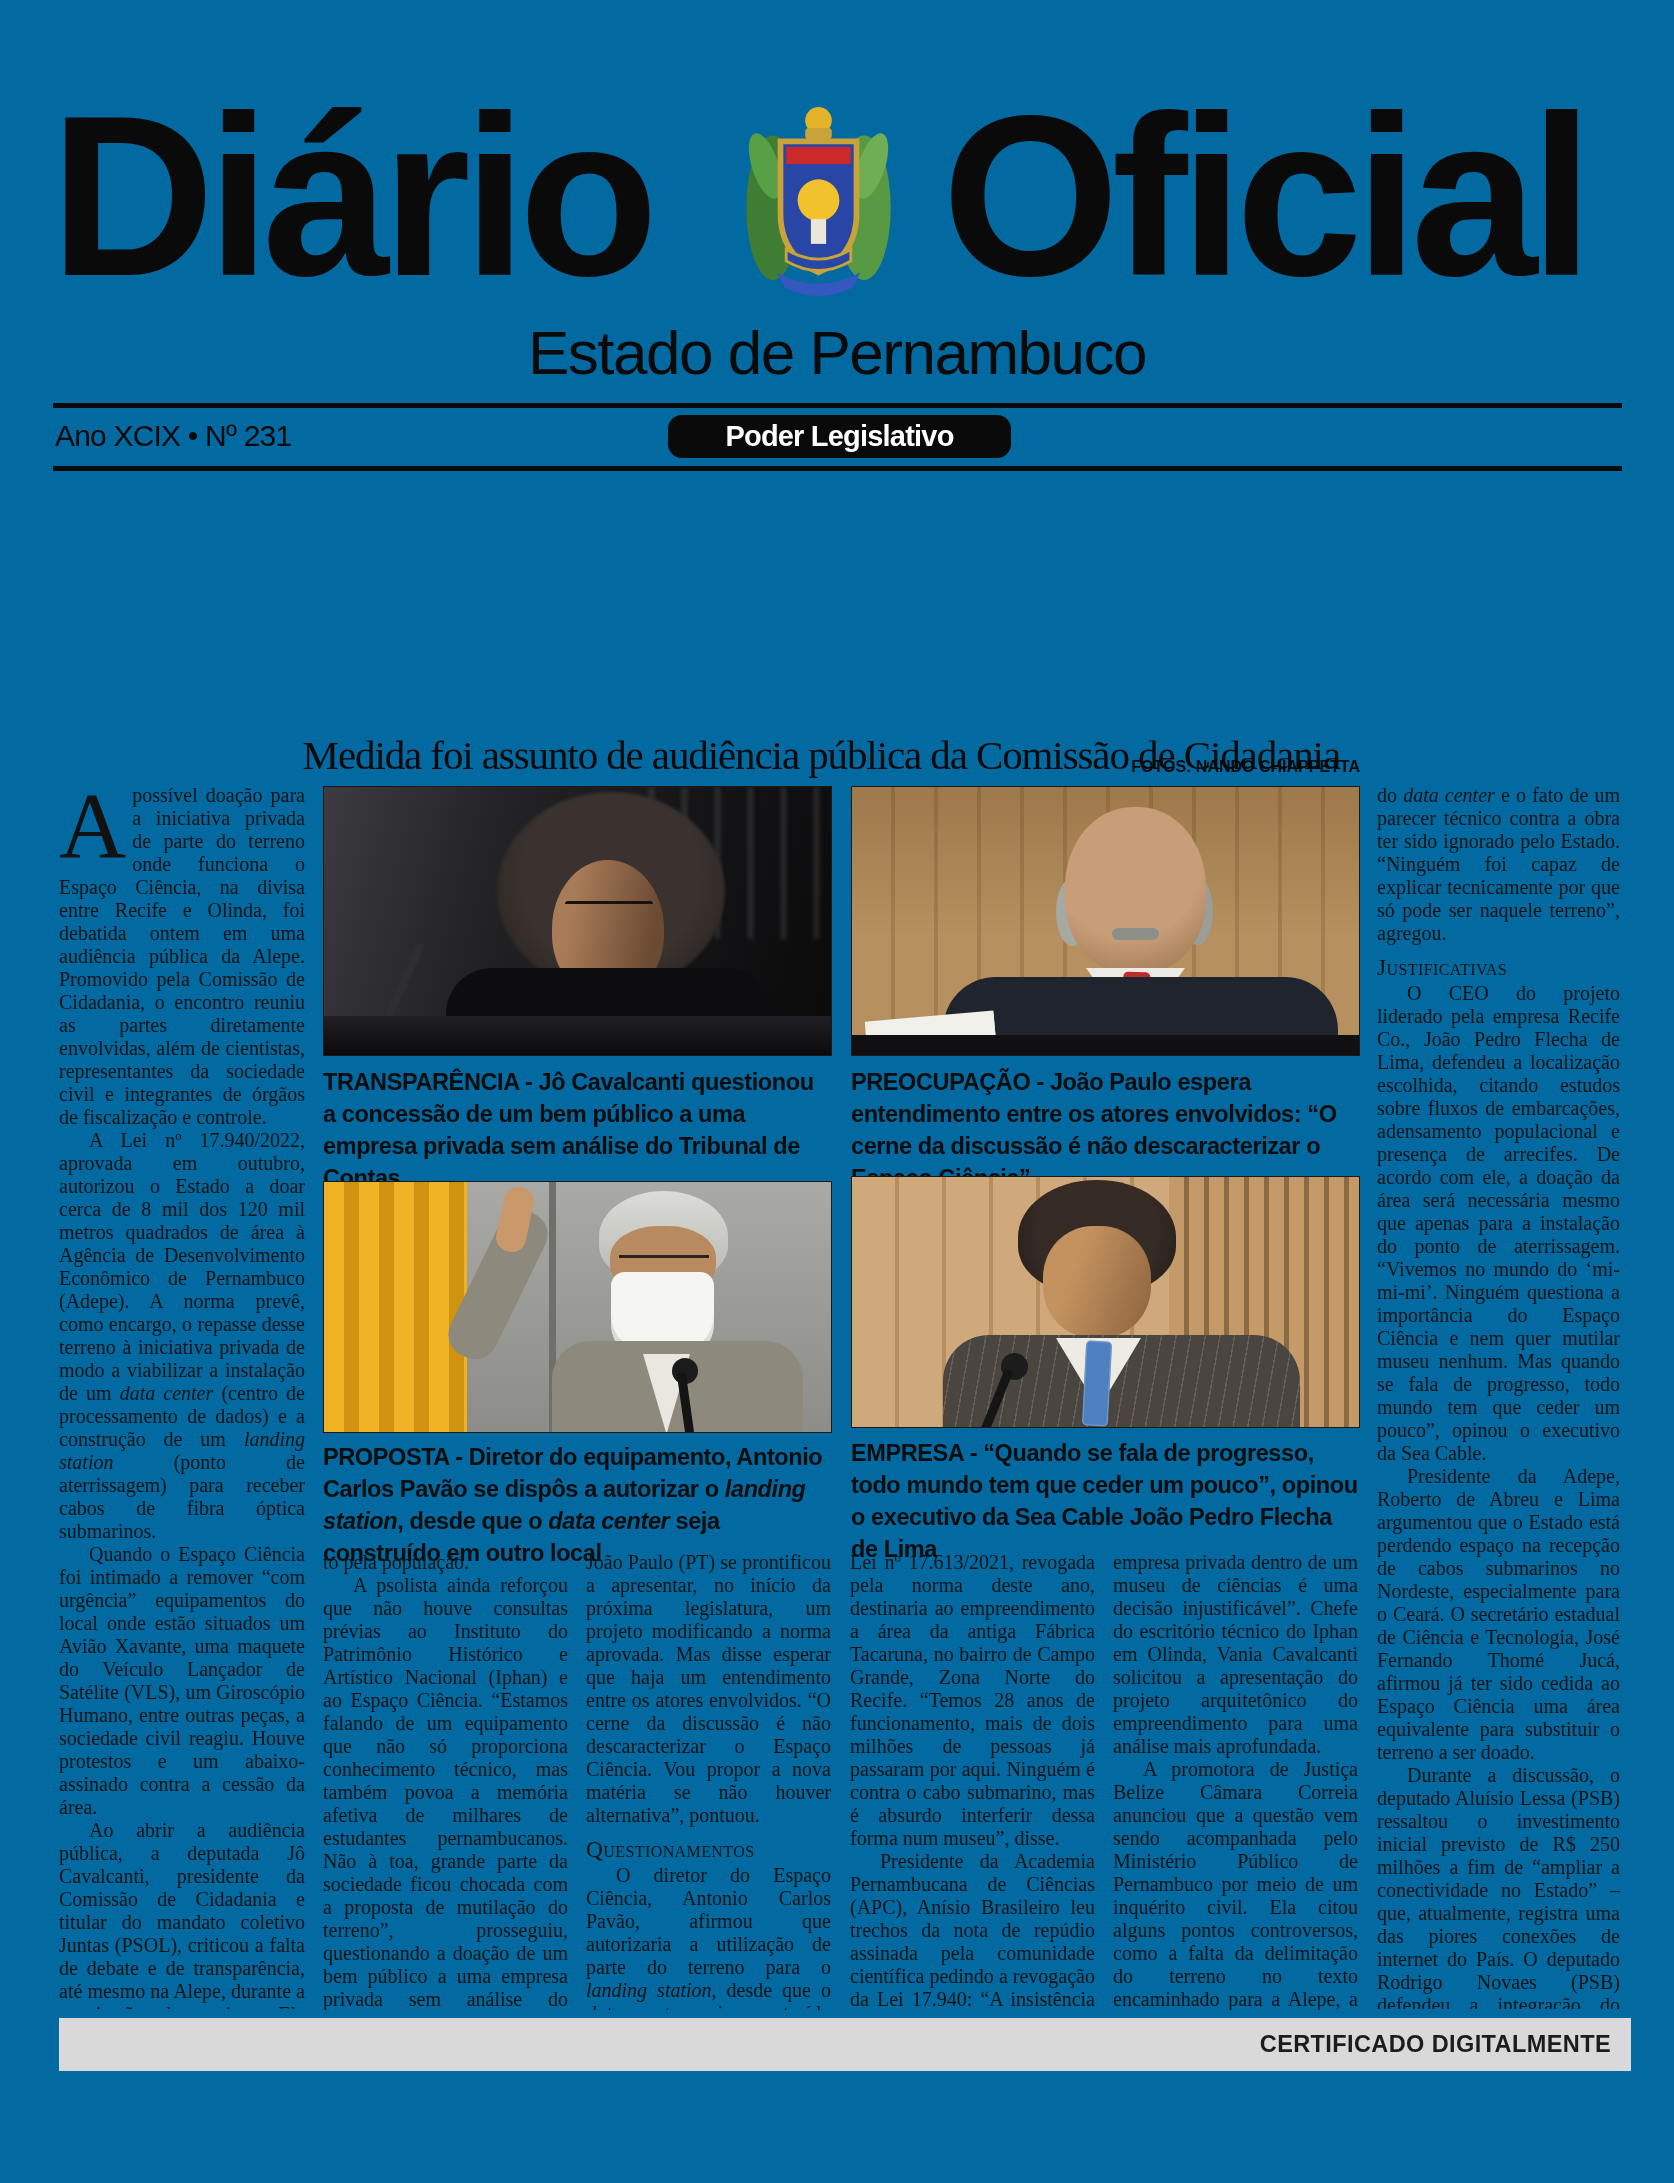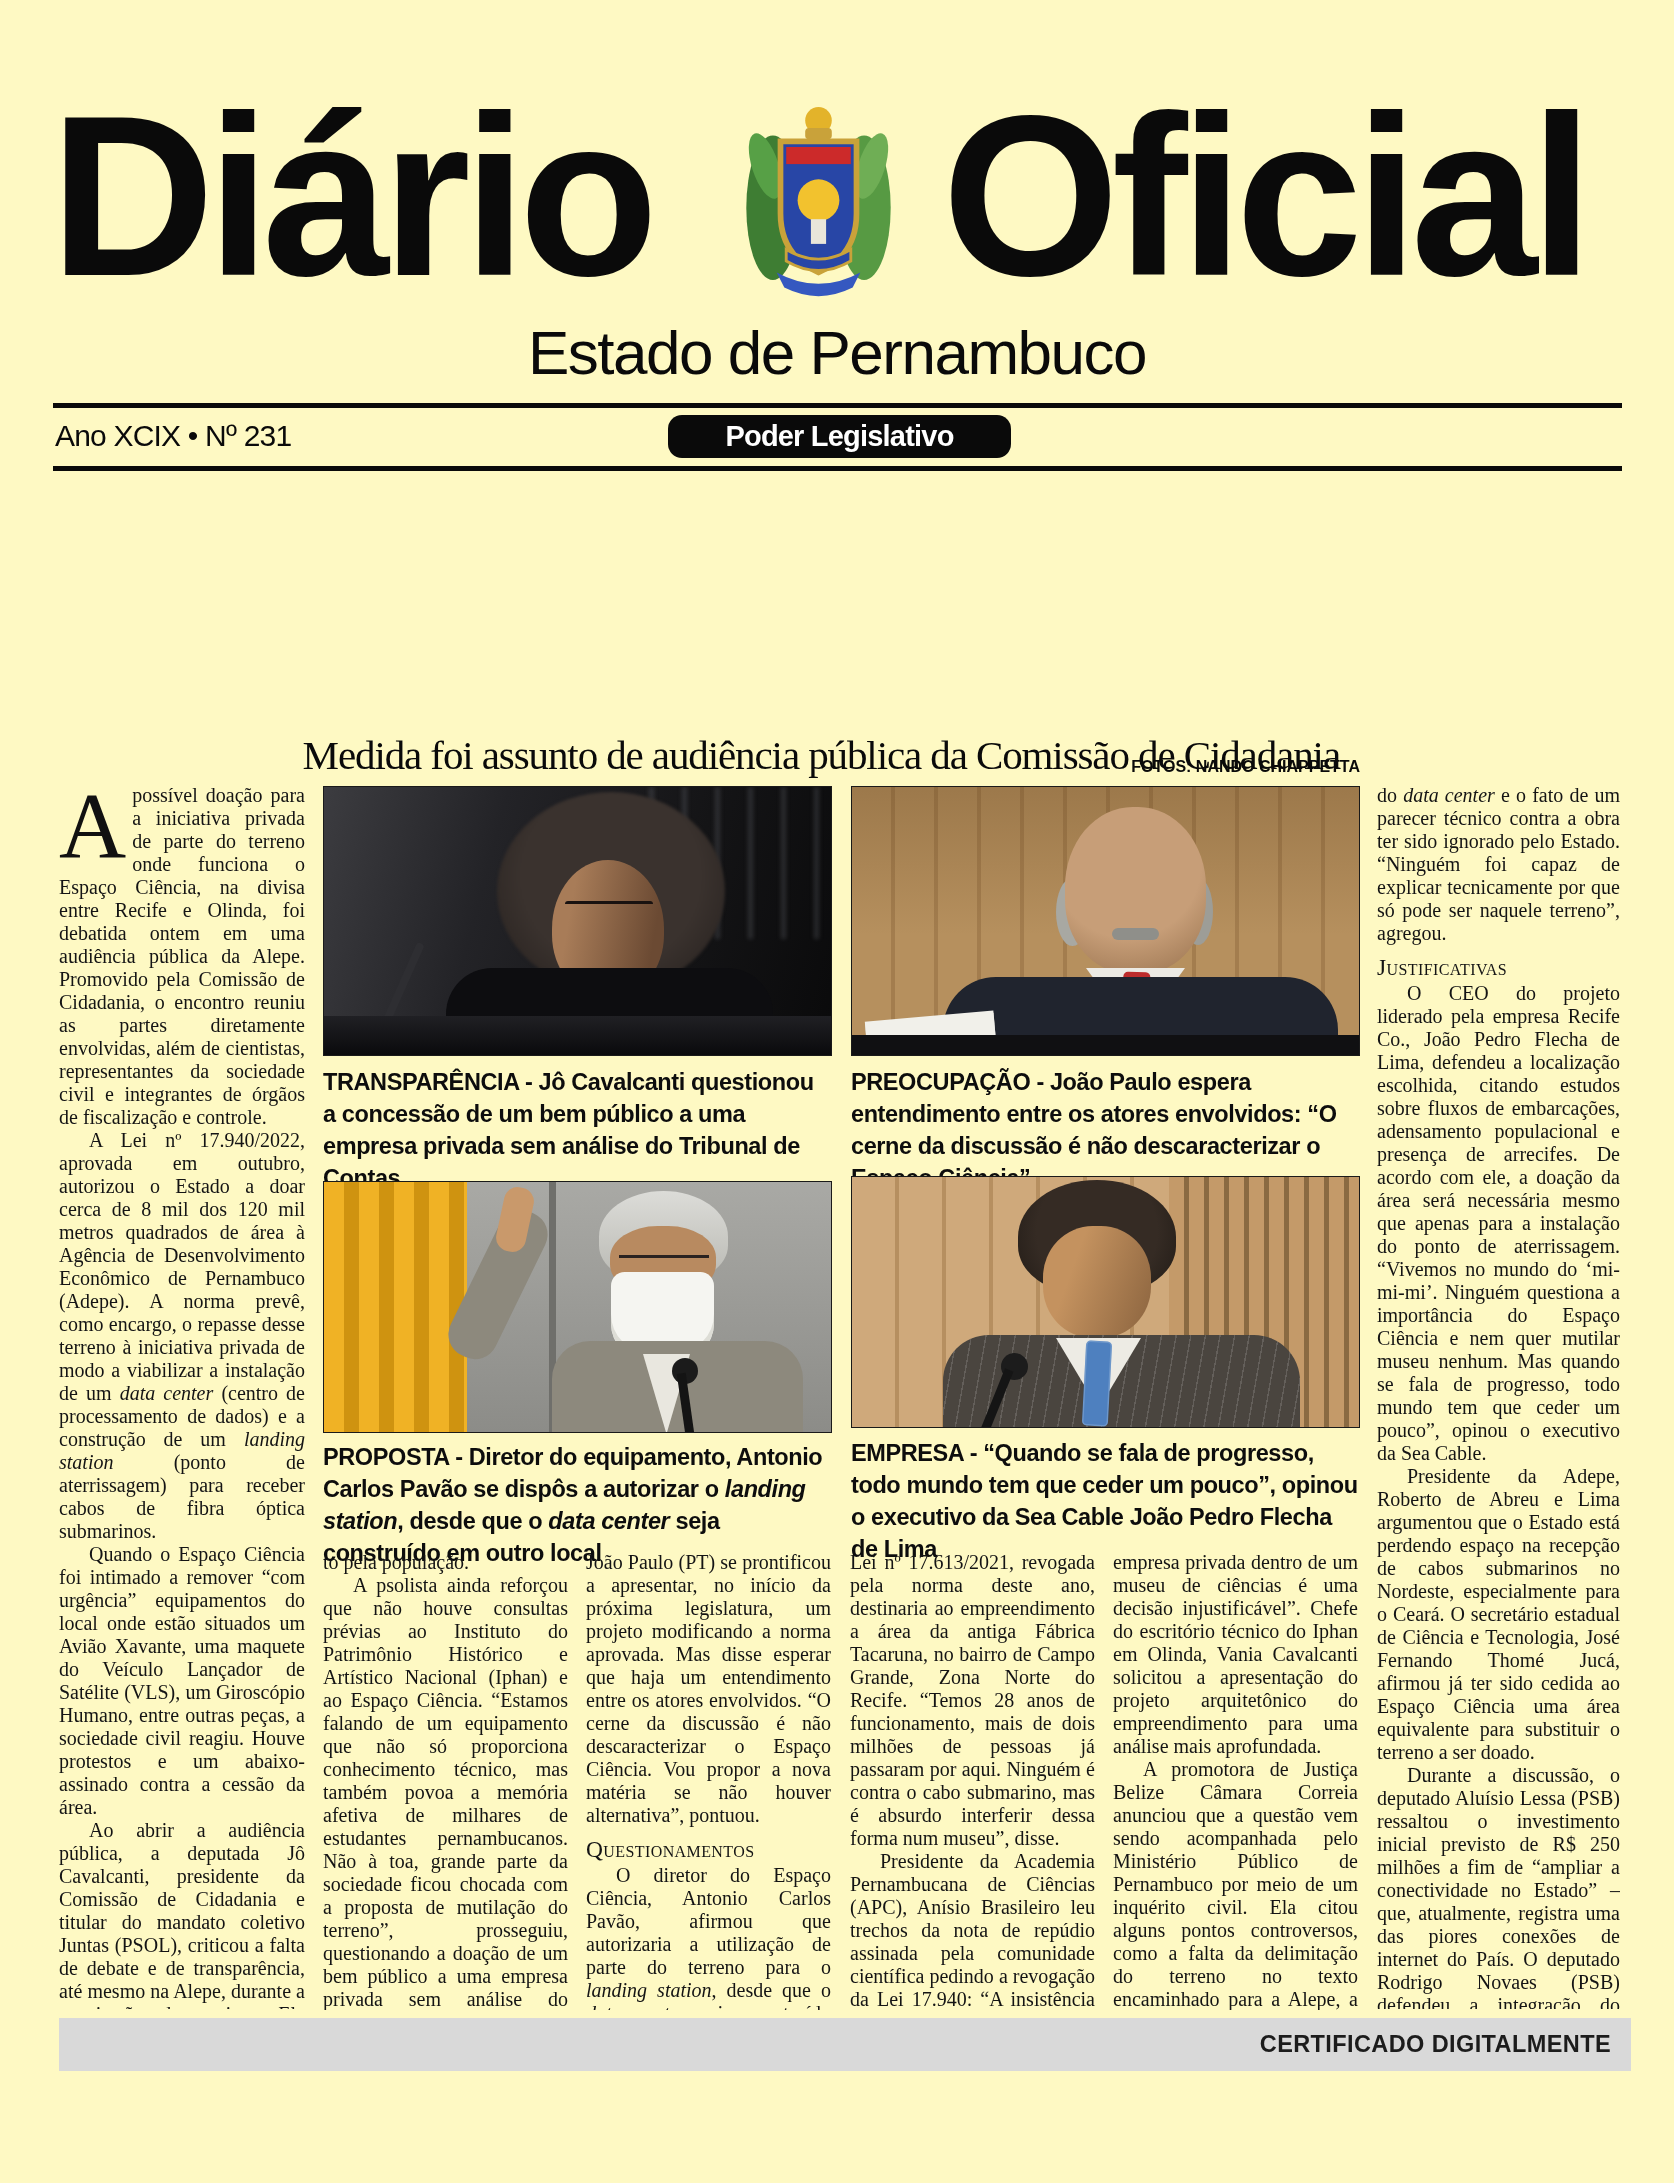--- a/index.html
+++ b/index.html
@@ -1,17 +1,17 @@
 <!DOCTYPE html>
 <html lang="pt" style="font-size:12px"><head>
 <meta charset="utf-8">
 <style>
   html,body{margin:0;padding:0;background:#e8e8e8;}
   #page{
-    position:relative;width:1674px;height:2183px;background:#fef9c3;
+    position:relative;width:1674px;height:2183px;background:#0369a1;
     font-family:"Liberation Serif",serif;color:#111;overflow:hidden;margin:0 auto;
   }
   
   .mast-title{
     position:absolute;top:82px;font-family:"Liberation Sans",sans-serif;
     font-weight:700;font-size:228px;line-height:228px;letter-spacing:-7.6px;color:#0a0a0a;
     white-space:nowrap;
   }
   .mast-title.left{left:50px;}
   .mast-title.right{left:942px;}

